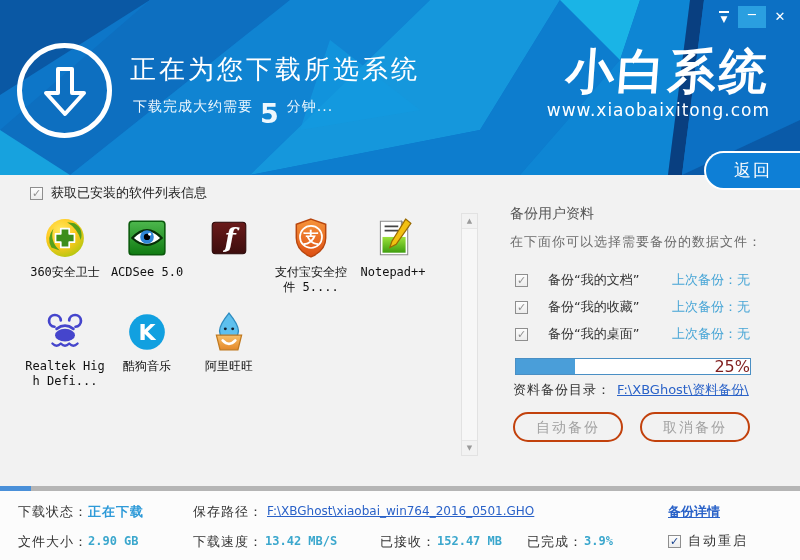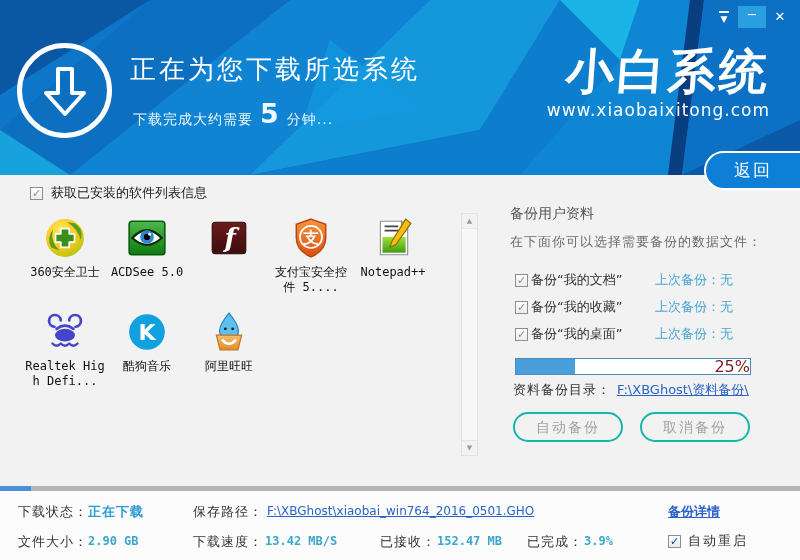--- a/index.html
+++ b/index.html
@@ -11,21 +11,21 @@
   .header { position:absolute; top:0; left:0; width:800px; height:175px; background:linear-gradient(100deg,#0b64b4,#1090dc); overflow:hidden; }
   .header svg.bg { position:absolute; top:0; left:0; }
   .win-controls { position:absolute; top:6px; right:6px; display:flex; z-index:9; }
   .win-btn { width:28px; height:22px; color:#fff; text-align:center; cursor:pointer; font-size:13px; line-height:22px; position:relative; }
   .win-btn.min { background:#2a9fe0; line-height:18px; font-weight:bold; }
   .skin-line { position:absolute; top:5px; left:9px; width:10px; border-top:2px solid #fff; }
   .skin-tri { display:block; font-size:9px; line-height:22px; padding-top:2px; }
 
   .dl-circle { position:absolute; top:43px; left:17px; width:95px; height:95px; border:5px solid #fff; border-radius:50%; display:flex; align-items:center; justify-content:center; }
   .hdr-title { position:absolute; top:52px; left:130px; font-size:26px; color:#fff; letter-spacing:3px; }
-  .hdr-sub { position:absolute; top:98px; left:133px; color:#eef7fd; display:flex; align-items:flex-end; font-size:14px; letter-spacing:1px; }
+  .hdr-sub { position:absolute; top:98px; left:133px; color:#eef7fd; display:flex; align-items:flex-start; font-size:14px; letter-spacing:1px; }
   .hdr-sub .big { font-size:27px; margin:0 7px; font-weight:bold; }
   .logo { position:absolute; top:44px; right:30px; text-align:right; color:#fff; z-index:3; }
   .logo .name { font-size:48px; font-weight:bold; letter-spacing:3px; transform:skewX(-4deg); line-height:54px; }
   .logo .site { font-size:17px; letter-spacing:1px; margin-top:2px; }
   .back-btn { position:absolute; top:151px; right:0; width:96px; height:39px; background:#0e7fd6; border:2px solid #fff; border-right:none; border-radius:20px 0 0 20px; color:#fff; font-size:17px; text-align:center; line-height:35px; letter-spacing:2px; cursor:pointer; z-index:8; }
 
   
   .content { position:absolute; top:175px; left:0; width:800px; height:311px; background:#f2f2f2; }
   .getlist { position:absolute; top:9px; left:30px; display:flex; align-items:center; font-size:13px; color:#222; }
 
@@ -40,29 +40,29 @@
 
   .scrollbar { position:absolute; top:38px; left:461px; width:17px; height:243px; background:#f7f7f7; border:1px solid #e2e2e2; }
   .sb-arrow { position:absolute; left:0; width:15px; height:15px; font-size:7px; color:#9a9a9a; text-align:center; line-height:15px; background:#f2f2f2; cursor:pointer; }
   .sb-arrow.up { top:0; border-bottom:1px solid #e6e6e6; }
   .sb-arrow.down { bottom:0; border-top:1px solid #e6e6e6; }
 
   
   .bk-title { position:absolute; top:30px; left:510px; font-size:14px; color:#555; }
   .bk-sub { position:absolute; top:58px; left:510px; font-size:13px; color:#6b6b6b; letter-spacing:1px; }
   .bk-row { position:absolute; left:515px; display:flex; align-items:center; font-size:13px; }
-  .bk-row .lbl { color:#333; margin-left:3px; width:96px; }
+  .bk-row .lbl { color:#333; margin-left:20px; width:96px; }
   .bk-row .status { color:#47a5d6; margin-left:28px; cursor:pointer; }
   .bk-progress { position:absolute; top:183px; left:515px; width:236px; height:17px; border:1px solid #4a8fc4; background:#fff; }
   .bk-progress .fill { position:absolute; top:0; left:0; height:100%; background:#4a9ed9; }
   .bk-progress .pct { position:absolute; width:100%; text-align:right; font-size:16px; color:#7f1d1d; line-height:16px; }
   .bk-dir { position:absolute; top:206px; left:513px; font-size:13px; display:flex; align-items:center; }
   .bk-dir .dl { color:#333; letter-spacing:1px; }
   .bk-dir a { color:#2a62c8; margin-left:6px; }
-  .pill-btn { position:absolute; top:237px; width:110px; height:30px; border:2px solid #14b8a6; border-radius:16px; background:transparent; color:#a2a2a2; font-size:14px; text-align:center; line-height:26px; letter-spacing:2px; cursor:pointer; }
+  .pill-btn { position:absolute; top:237px; width:110px; height:30px; border:2px solid #c2410c; border-radius:16px; background:transparent; color:#a2a2a2; font-size:14px; text-align:center; line-height:26px; letter-spacing:2px; cursor:pointer; }
   .pill-btn.auto { left:513px; }
   .pill-btn.cancel { left:640px; }
 
   
   .dl-strip { position:absolute; top:486px; left:0; width:800px; height:5px; background:#b5b5b5; }
   .dl-strip .fill { height:100%; background:#4a90d9; }
 
   
   .bottom { position:absolute; top:491px; left:0; width:800px; height:69px; background:#fcfcfc; font-size:13px; }
   .bottom .it { position:absolute; white-space:nowrap; }

